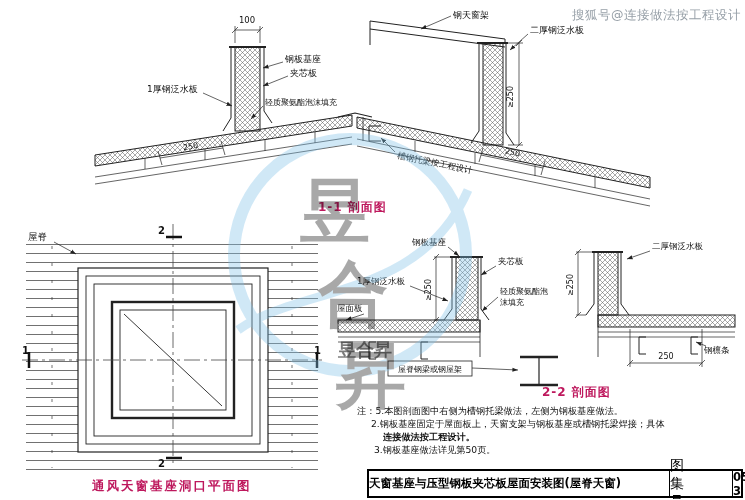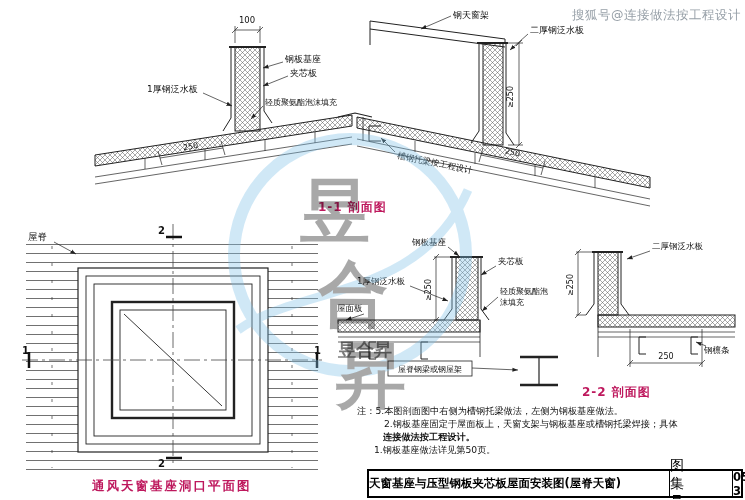--- a/index.html
+++ b/index.html
@@ -1,21 +1,21 @@
 <!DOCTYPE html>
 <html><head>
 <meta charset="utf-8">
 <style>
   html,body{margin:0;padding:0;background:#e8e8e8;font-family:"DejaVu Sans",sans-serif;}
   #page{position:relative;width:745px;height:500px;background:#ffffff;overflow:hidden;margin:0 auto;}
   svg text{font-family:"DejaVu Sans",sans-serif;fill:#111;}
   .abs{position:absolute;}
   .caption{font-weight:bold;font-size:12px;color:#be185d;letter-spacing:1px;white-space:nowrap;}
   .notes{font-size:9.2px;color:#111;line-height:13px;white-space:nowrap;}
-  .notes .n2{margin-left:27px;}
+  .notes .n2{margin-left:14px;}
   .notes .n3{margin-left:26px;font-weight:bold;}
   .notes .n4{margin-left:17px;}
   #titleblock{position:absolute;left:367px;top:469px;width:376px;height:29px;border:2px solid #000;box-sizing:border-box;display:flex;align-items:stretch;background:#fff;gap:48px;}
   #titleblock .cell{display:flex;align-items:center;justify-content:center;}
   #titleblock .t{flex:1;font-weight:bold;font-size:11.5px;white-space:nowrap;}
   #titleblock .a{width:46px;border-left:1.5px solid #000;font-size:14px;}
   #titleblock .n{width:64px;border-left:1.5px solid #000;font-weight:bold;font-size:11.5px;}
   #wm-header{position:absolute;right:4px;top:7px;font-size:12.5px;color:rgba(120,132,142,0.78);letter-spacing:0.5px;}
   #wm-overlay{position:absolute;left:0;top:0;pointer-events:none;}
 </style>
@@ -215,27 +215,27 @@
       <text x="374" y="128" font-size="8.5">钢檩条</text>
 
       <rect x="58" y="136" width="84" height="15" fill="#fff" stroke="#222" stroke-width="0.8"></rect>
       <text x="100" y="147" font-size="8" text-anchor="middle">屋脊钢梁或钢屋架</text>
       <line x1="142" y1="143" x2="188" y2="145" stroke="#222" stroke-width="0.7" marker-end="url(#arr)"></line>
     </g>
   </svg>
 
   <div class="abs caption" style="left:318px;top:199px;">1-1 剖面图</div>
   <div class="abs caption" style="left:92px;top:478px;font-size:12.5px;letter-spacing:2px;">通风天窗基座洞口平面图</div>
-  <div class="abs caption" style="left:542px;top:384px;margin-left:40px;">2-2 剖面图</div>
+  <div class="abs caption" style="left:542px;top:384px;">2-2 剖面图</div>
 
   <div class="abs notes" style="left:357px;top:404px;">
     <div class="n1">注：5.本图剖面图中右侧为槽钢托梁做法，左侧为钢板基座做法。</div>
     <div class="n2">2.钢板基座固定于屋面板上，天窗支架与钢板基座或槽钢托梁焊接；具体</div>
     <div class="n3">连接做法按工程设计。</div>
-    <div class="n4">1.钢板基座做法详见第50页。</div>
+    <div class="n4">3.钢板基座做法详见第50页。</div>
   </div>
 
   <div id="titleblock">
     <div class="cell t">天窗基座与压型钢板夹芯板屋面安装图(屋脊天窗)</div>
     <div class="cell a">图集号</div>
     <div class="cell n">05J621-3</div>
   </div>
 
   <div id="wm-header">搜狐号@连接做法按工程设计</div>
 

